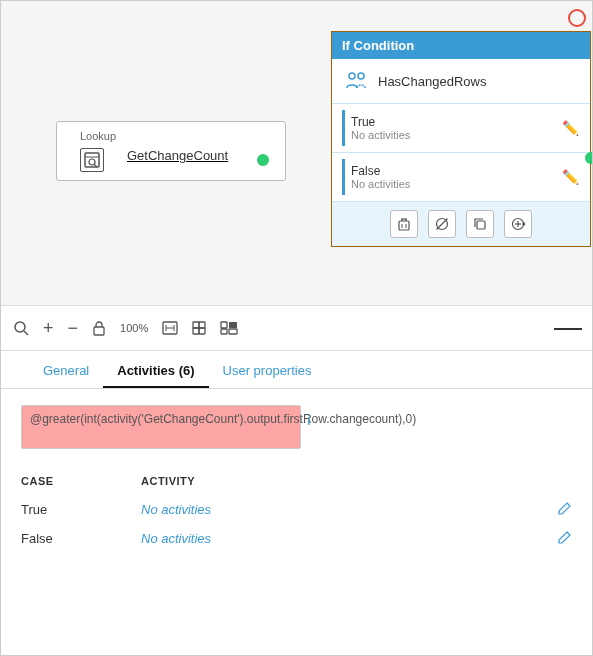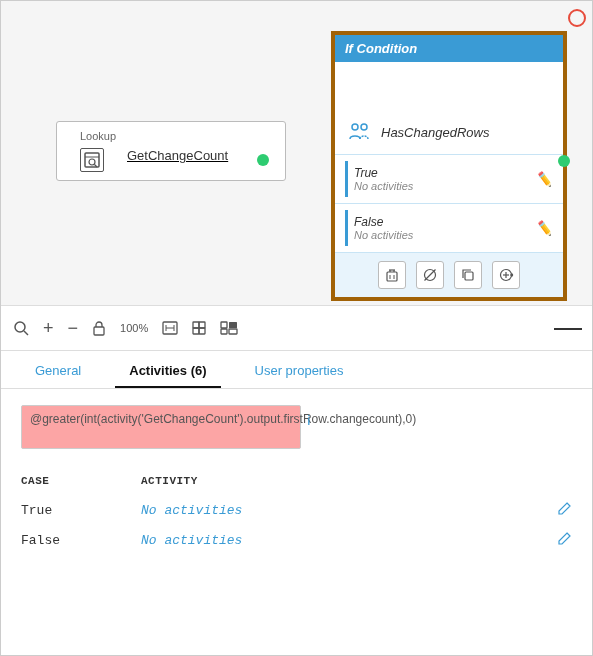--- a/index.html
+++ b/index.html
@@ -77,39 +77,37 @@
       height: 12px;
       background: #2ecc71;
       border-radius: 50%;
     }
 
     
     .if-box {
       position: absolute;
       top: 30px;
       left: 330px;
-      width: 236px;
+      width: 260px;
       background: #fff;
-      border: 4px solid #a16207;
-      font-style: italic;
+      border: 1px solid #a16207;
     }
     .if-header {
       background: #3a9bd5;
       color: #fff;
       padding: 6px 10px;
       font-size: 13px;
       font-weight: 600;
     }
     .if-icon-row {
       display: flex;
       align-items: center;
       gap: 8px;
       padding: 8px 10px;
       border-bottom: 1px solid #c8e4f5;
-      margin-top: 48px;
     }
     .if-icon {
       width: 28px;
       height: 28px;
       display: flex;
       align-items: center;
       justify-content: center;
     }
     .if-activity-name {
       font-size: 13px;
@@ -200,24 +198,23 @@
       height: 2px;
       background: #333;
       margin: 0 auto;
       margin-top: 2px;
     }
 
     
     .tabs-row {
       display: flex;
       align-items: flex-end;
-      padding: 0 20px;
+      padding: 0 28px;
       border-bottom: 1px solid #ddd;
       height: 38px;
-      gap: 20px;
     }
     .tab {
       padding: 8px 14px;
       font-size: 13px;
       color: #555;
       cursor: pointer;
       border-bottom: 2px solid transparent;
       white-space: nowrap;
     }
     .tab.active {
@@ -275,21 +272,20 @@
       color: #3a9bd5;
       font-size: 14px;
       margin-top: 5px;
     }
 
     
     .case-table {
       width: 100%;
       border-collapse: collapse;
       margin-top: 22px;
-      font-family: Liberation Mono, monospace;
     }
     .case-table th {
       text-align: left;
       font-size: 11px;
       font-weight: 700;
       color: #333;
       padding: 4px 0 8px 0;
       letter-spacing: 0.5px;
     }
     .case-table td {

